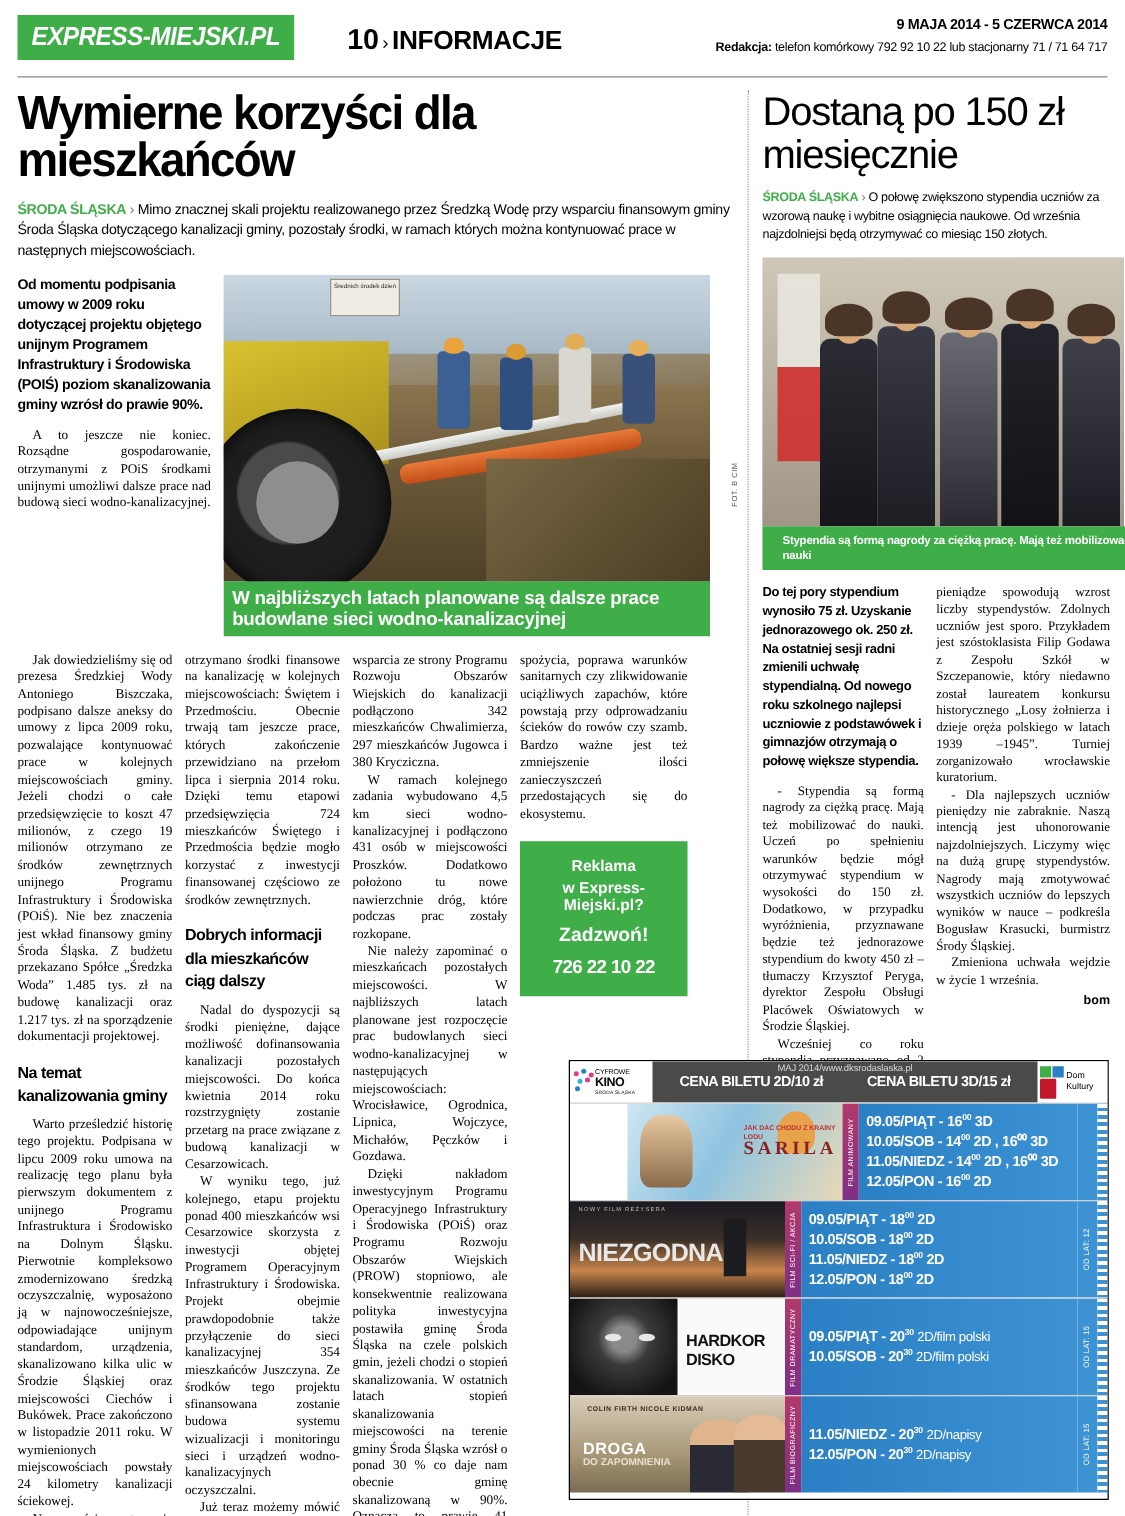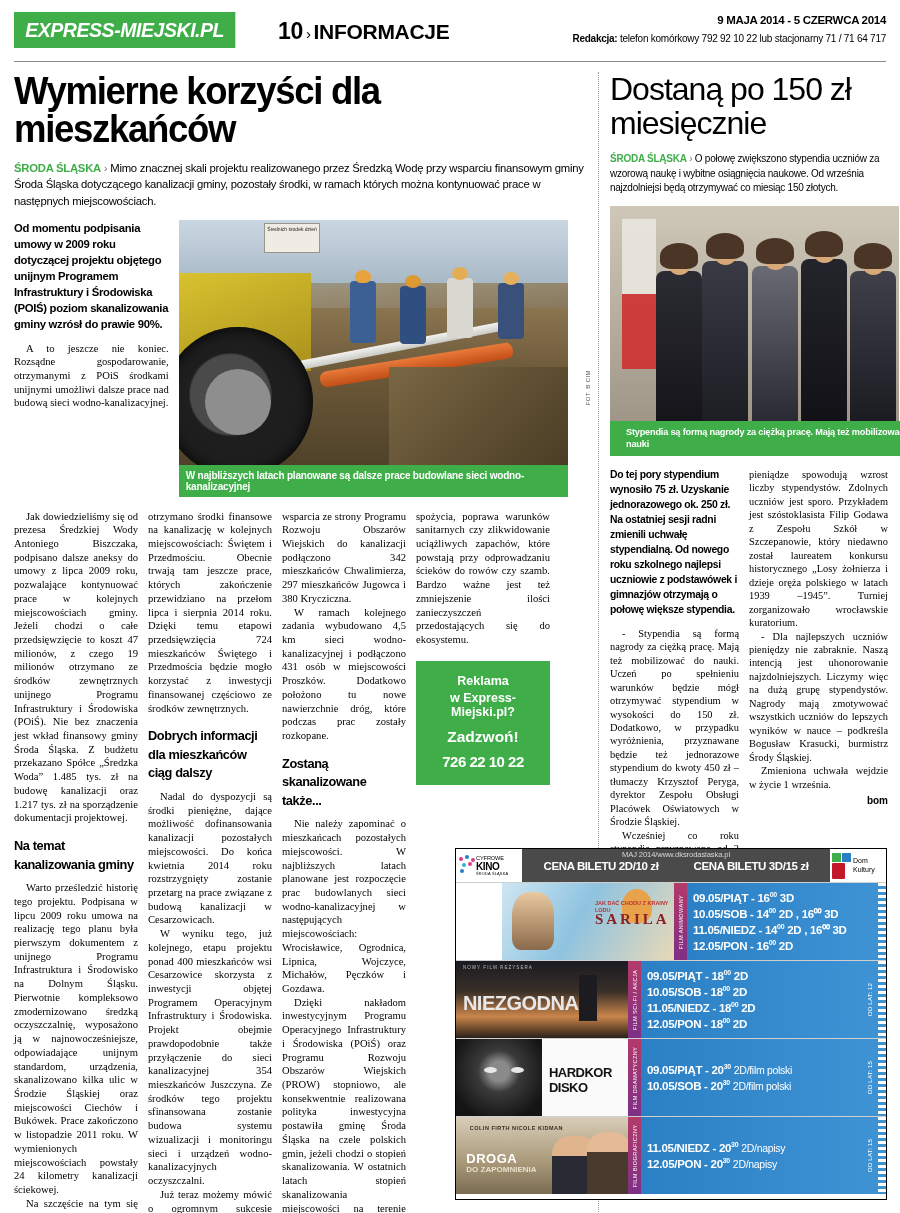--- a/index.html
+++ b/index.html
@@ -125,21 +125,21 @@
   .photo-credit {
     position: absolute; right: 2px; top: 150px;
     font-family: "Liberation Sans", sans-serif;
     font-size: 6px; color: #555; letter-spacing: 0.4px;
     transform: rotate(-90deg); transform-origin: right top;
     white-space: nowrap;
   }
   .photo-caption {
     width: 389px; background: #3fae49; color: #fff;
     font-family: "Liberation Sans", sans-serif;
-    font-weight: bold; font-size: 10px;
+    font-weight: bold; font-size: 15px;
     padding: 5px 7px; letter-spacing: -0.2px;
   }
 
   
   .cols { display: flex; margin-top: 13px; }
   .col { width: 134px; padding-right: 10px; }
   .col.last { padding-right: 0; }
 
   p.body {
     font-family: "Liberation Serif", serif;
@@ -349,21 +349,20 @@
           <p class="body noind">otrzymano środki finansowe na kanalizację w kolejnych miejscowościach: Świętem i Przedmościu. Obecnie trwają tam jeszcze prace, których zakończenie przewidziano na przełom lipca i sierpnia 2014 roku. Dzięki temu etapowi przedsięwzięcia 724 mieszkańców Świętego i Przedmościa będzie mogło korzystać z inwestycji finansowanej częściowo ze środków zewnętrznych.</p>
           <h2 class="sub">Dobrych informacji dla mieszkańców ciąg dalszy</h2>
           <p class="body">Nadal do dyspozycji są środki pieniężne, dające możliwość dofinansowania kanalizacji pozostałych miejscowości. Do końca kwietnia 2014 roku rozstrzygnięty zostanie przetarg na prace związane z budową kanalizacji w Cesarzowicach.</p>
           <p class="body">W wyniku tego, już kolejnego, etapu projektu ponad 400 mieszkańców wsi Cesarzowice skorzysta z inwestycji objętej Programem Operacyjnym Infrastruktury i Środowiska. Projekt obejmie prawdopodobnie także przyłączenie do sieci kanalizacyjnej 354 mieszkańców Juszczyna. Ze środków tego projektu sfinansowana zostanie budowa systemu wizualizacji i monitoringu sieci i urządzeń wodno-kanalizacyjnych oczyszczalni.</p>
           <p class="body">Już teraz możemy mówić o ogromnym sukcesie projektu. Spółka „Średzka Woda” wraz z urzędem miejskim pozyskuje finanse również z innych źródeł. Dowodem na to są prace w Chwalimierzu, Jugowcu i Krynicznie. Przy wykorzystaniu dodatkowego</p>
         </div>
 
         <div class="col">
           <p class="body noind">wsparcia ze strony Programu Rozwoju Obszarów Wiejskich do kanalizacji podłączono 342 mieszkańców Chwalimierza, 297 mieszkańców Jugowca i 380 Krycziczna.</p>
           <p class="body">W ramach kolejnego zadania wybudowano 4,5 km sieci wodno-kanalizacyjnej i podłączono 431 osób w miejscowości Proszków. Dodatkowo położono tu nowe nawierzchnie dróg, które podczas prac zostały rozkopane.</p>
-          <h2 class="sub">Zostaną skanalizowane także...</h2>
           <p class="body">Nie należy zapominać o mieszkańcach pozostałych miejscowości. W najbliższych latach planowane jest rozpoczęcie prac budowlanych sieci wodno-kanalizacyjnej w następujących miejscowościach: Wrocisławice, Ogrodnica, Lipnica, Wojczyce, Michałów, Pęczków i Gozdawa.</p>
           <p class="body">Dzięki nakładom inwestycyjnym Programu Operacyjnego Infrastruktury i Środowiska (POiŚ) oraz Programu Rozwoju Obszarów Wiejskich (PROW) stopniowo, ale konsekwentnie realizowana polityka inwestycyjna postawiła gminę Środa Śląska na czele polskich gmin, jeżeli chodzi o stopień skanalizowania. W ostatnich latach stopień skanalizowania miejscowości na terenie gminy Środa Śląska wzrósł o ponad 30 % co daje nam obecnie gminę skanalizowaną w 90%. Oznacza to prawie 41 kilometrów sieci wodno-kanalizacyjnej położonej w 18 z 27 miejscowości gminy Środa Ślaska.</p>
 
         </div>
 
         <div class="col last">
           <p class="body noind">spożycia, poprawa warunków sanitarnych czy zlikwidowanie uciążliwych zapachów, które powstają przy odprowadzaniu ścieków do rowów czy szamb. Bardzo ważne jest też zmniejszenie ilości zanieczyszczeń przedostających się do ekosystemu.</p>
 
           <div class="ad-box">
             <div class="l1">Reklama</div>

